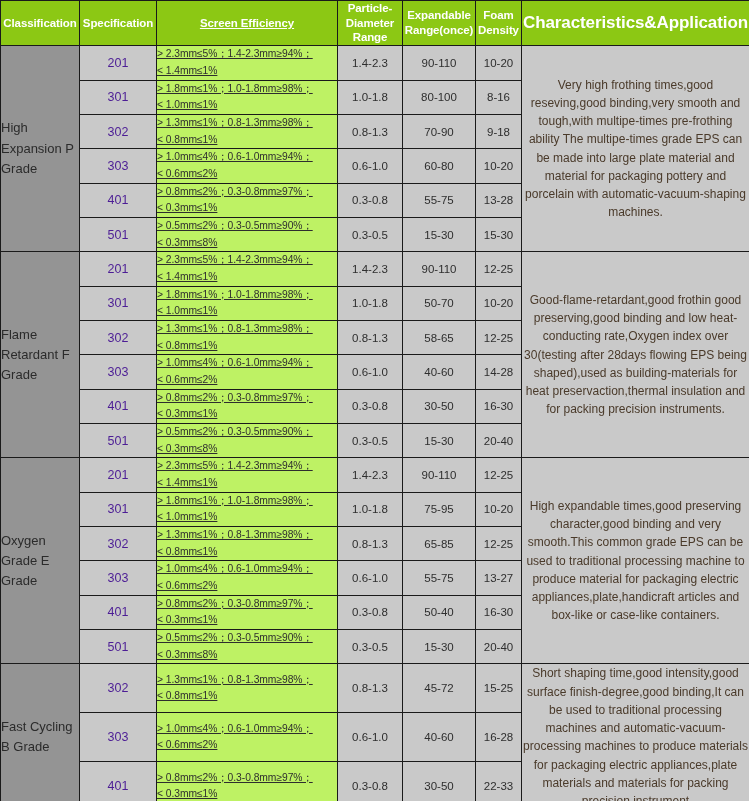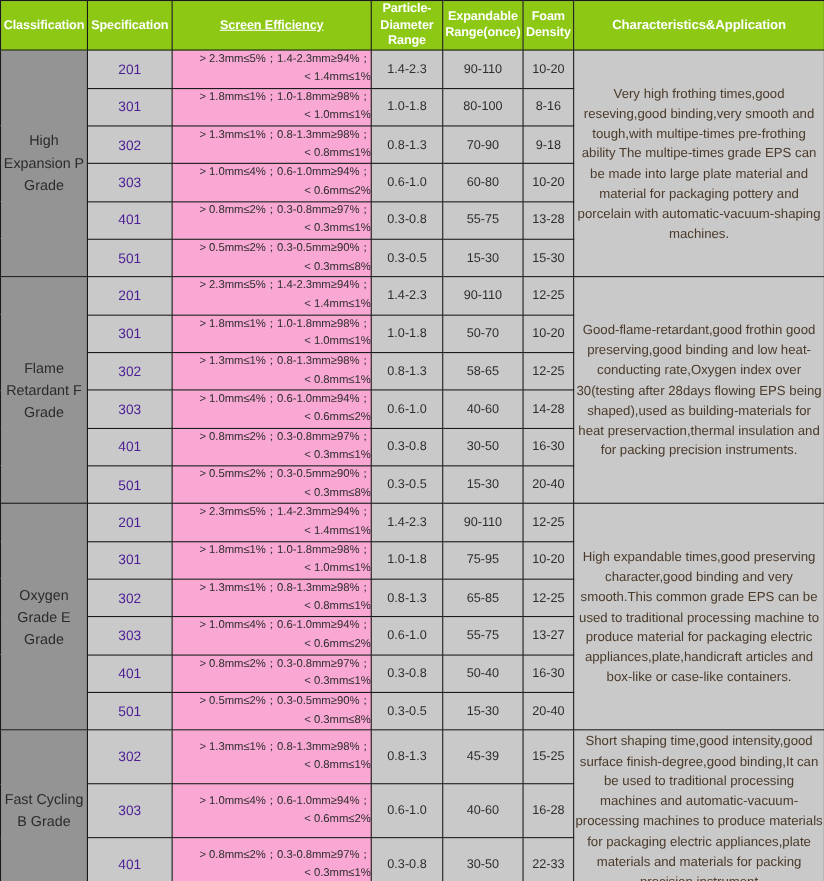--- a/index.html
+++ b/index.html
@@ -29,43 +29,44 @@
     background: #8cc814;
     color: #ffffff;
     font-weight: bold;
     font-size: 11.5px;
     text-align: center;
     line-height: 1.28;
     padding: 3px 2px;
     letter-spacing: -0.1px;
   }
   thead th.h-screen { font-size: 11.5px; text-decoration: underline; }
-  thead th.h-charac { font-size: 12px; }
+  thead th.h-charac { font-size: 17px; }
   
   td.classification {
     background: #949494;
     color: #2b2b2b;
-    text-align: center;
+    text-align: left;
     font-size: 13px;
     line-height: 1.55;
   }
   td.spec {
     background: #c9c9c9;
     color: #4c1d95;
     text-align: center;
     font-size: 12.5px;
   }
   td.screen {
-    background: #f9a8d4;
+    background: #bef264;
     color: #2e2e2e;
-    text-align: right;
+    text-align: left;
     font-size: 10.3px;
     line-height: 1.62;
     padding: 2px 4px 2px 6px;
     letter-spacing: -0.05px;
+    text-decoration: underline;
   }
   td.num {
     background: #c9c9c9;
     color: #2e2e2e;
     text-align: center;
     font-size: 11.5px;
   }
   td.charac {
     background: #c9c9c9;
     color: #4a3a2a;
@@ -288,21 +289,21 @@
         <td class="num">20-40</td>
       </tr>
       <tr>
         <td class="classification" rowspan="3">Fast Cycling B Grade</td>
         <td class="spec">302</td>
         <td class="screen">
           <span class="screen-line">&gt; 1.3mm≤1%；0.8-1.3mm≥98%；</span>
           <span class="screen-line">&lt; 0.8mm≤1%</span>
         </td>
         <td class="num">0.8-1.3</td>
-        <td class="num">45-39</td>
+        <td class="num">45-72</td>
         <td class="num">15-25</td>
         <td class="charac" rowspan="3">Short shaping time,good intensity,good surface finish-degree,good binding,It can be used to traditional processing machines and automatic-vacuum-processing machines to produce materials for packaging electric appliances,plate materials and materials for packing precision instrument</td>
       </tr>
       <tr>
         <td class="spec">303</td>
         <td class="screen">
           <span class="screen-line">&gt; 1.0mm≤4%；0.6-1.0mm≥94%；</span>
           <span class="screen-line">&lt; 0.6mm≤2%</span>
         </td>
         <td class="num">0.6-1.0</td>

